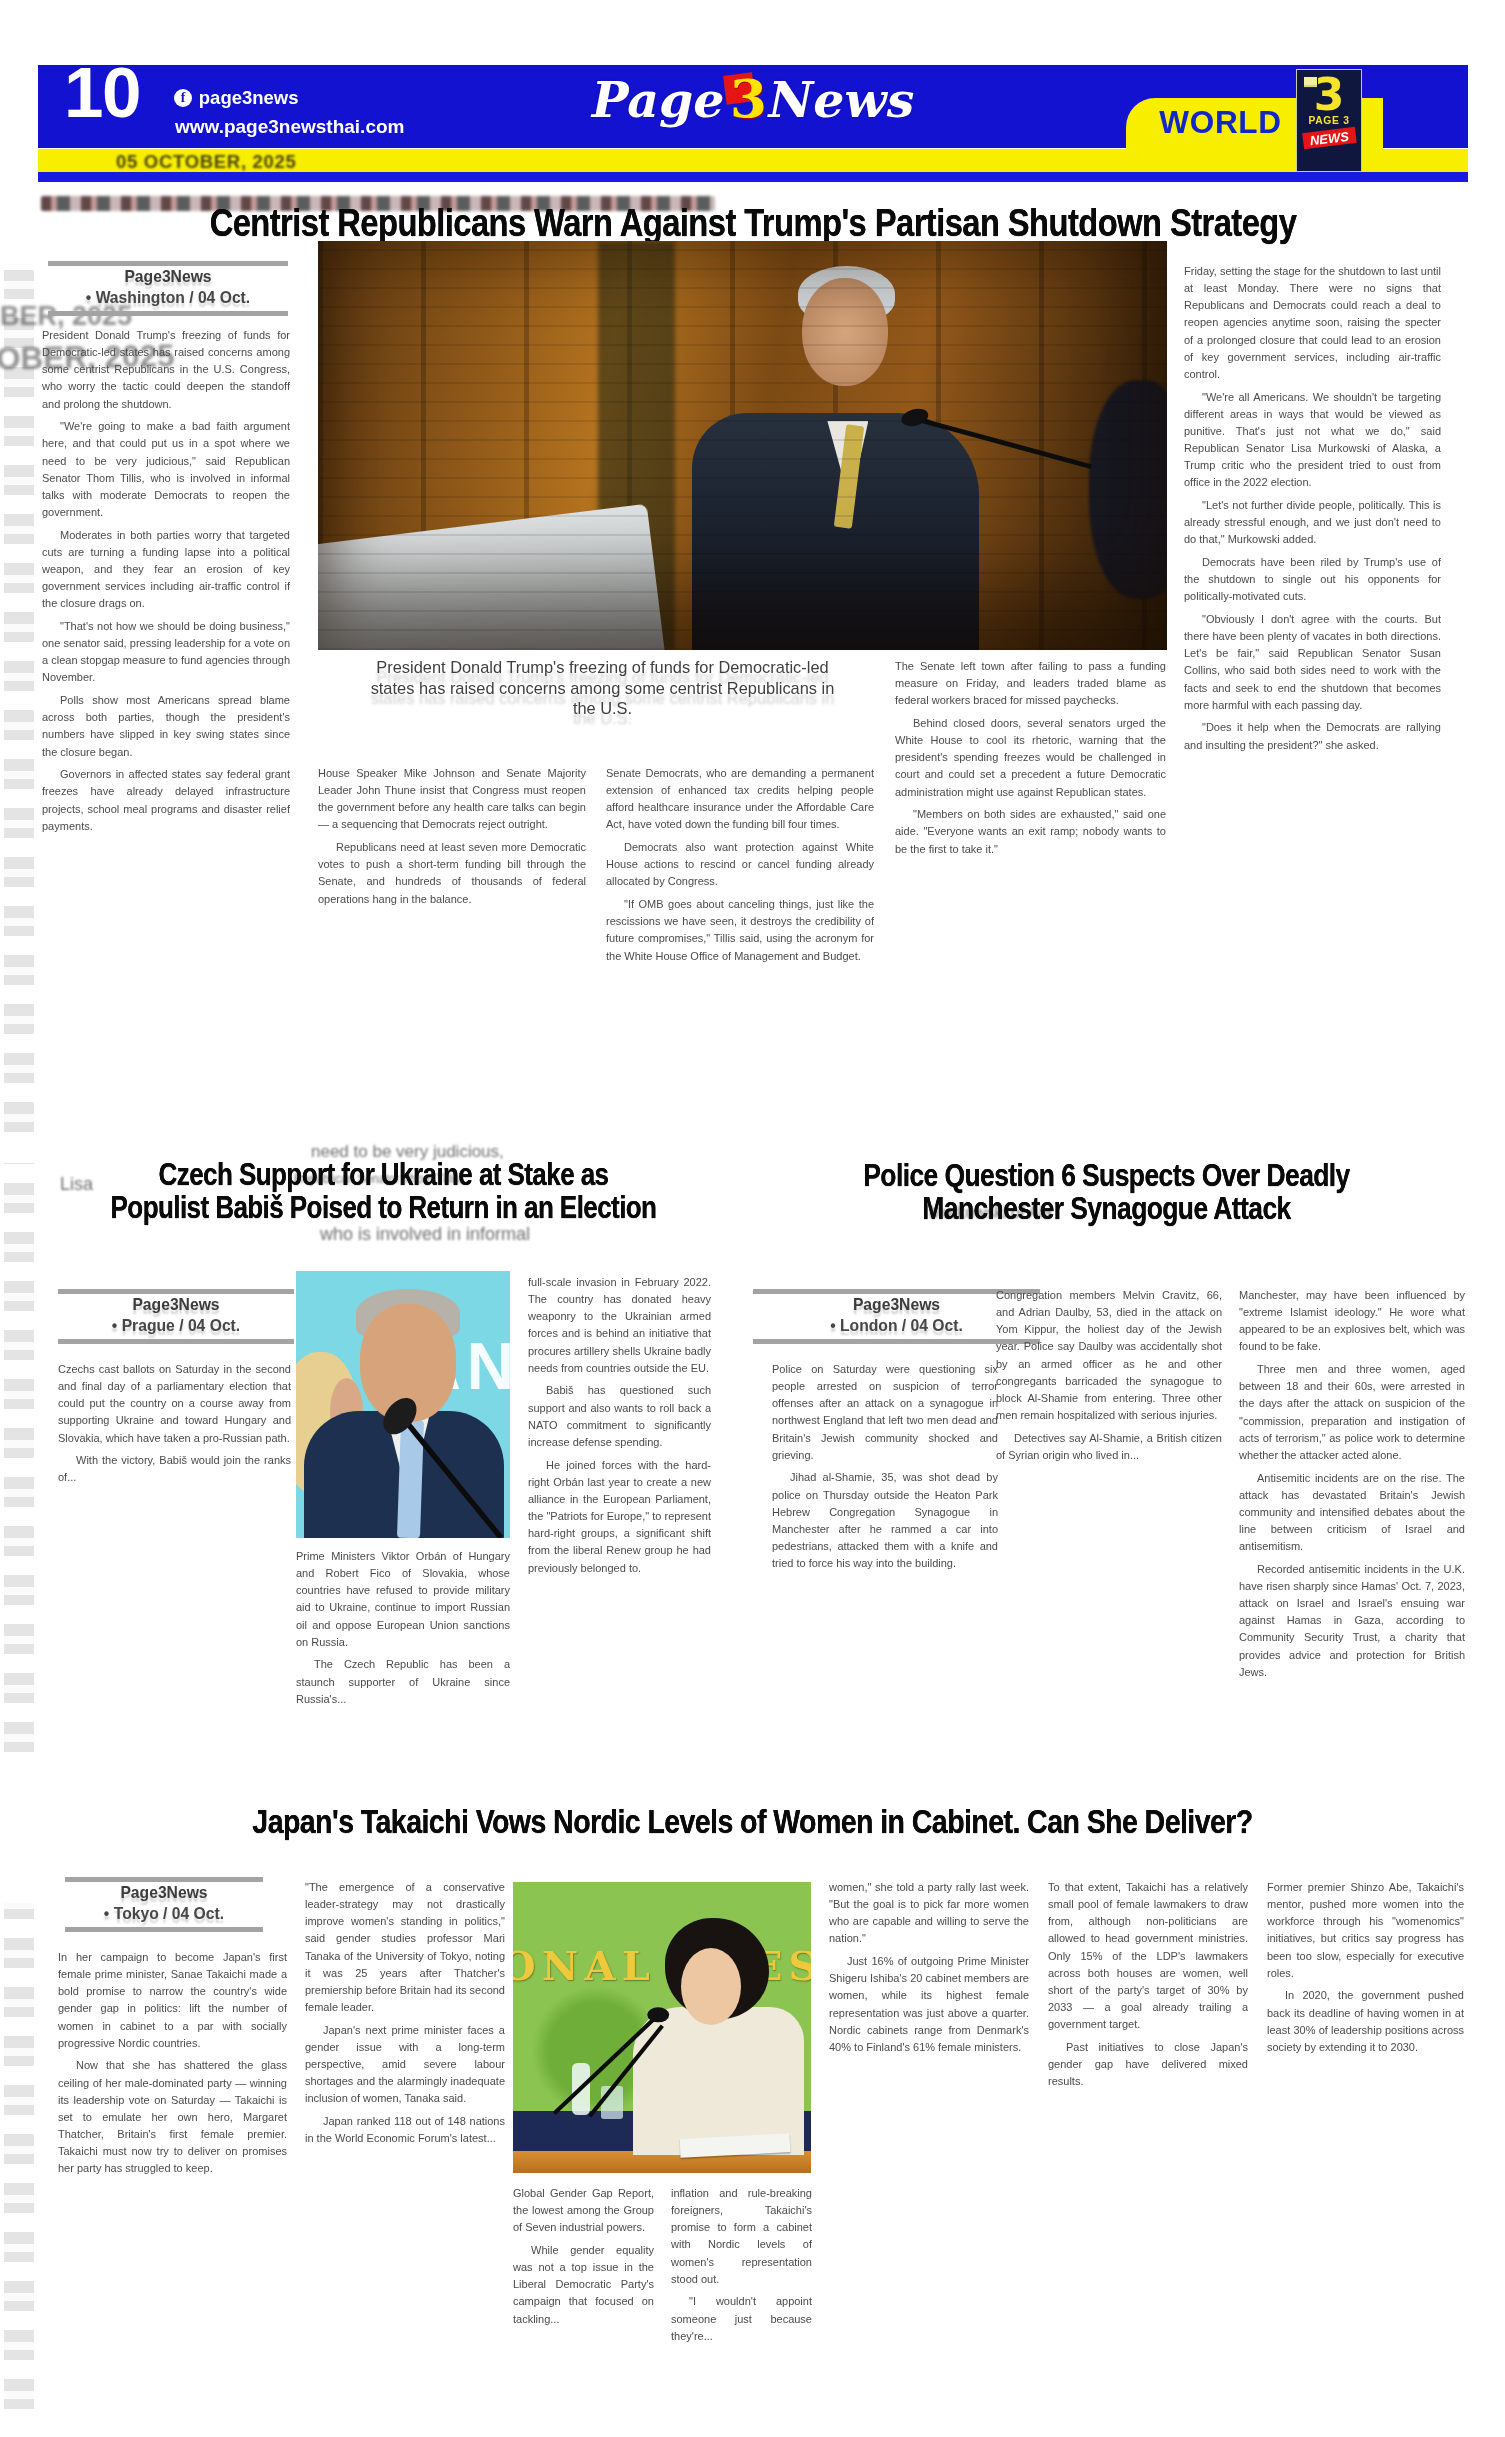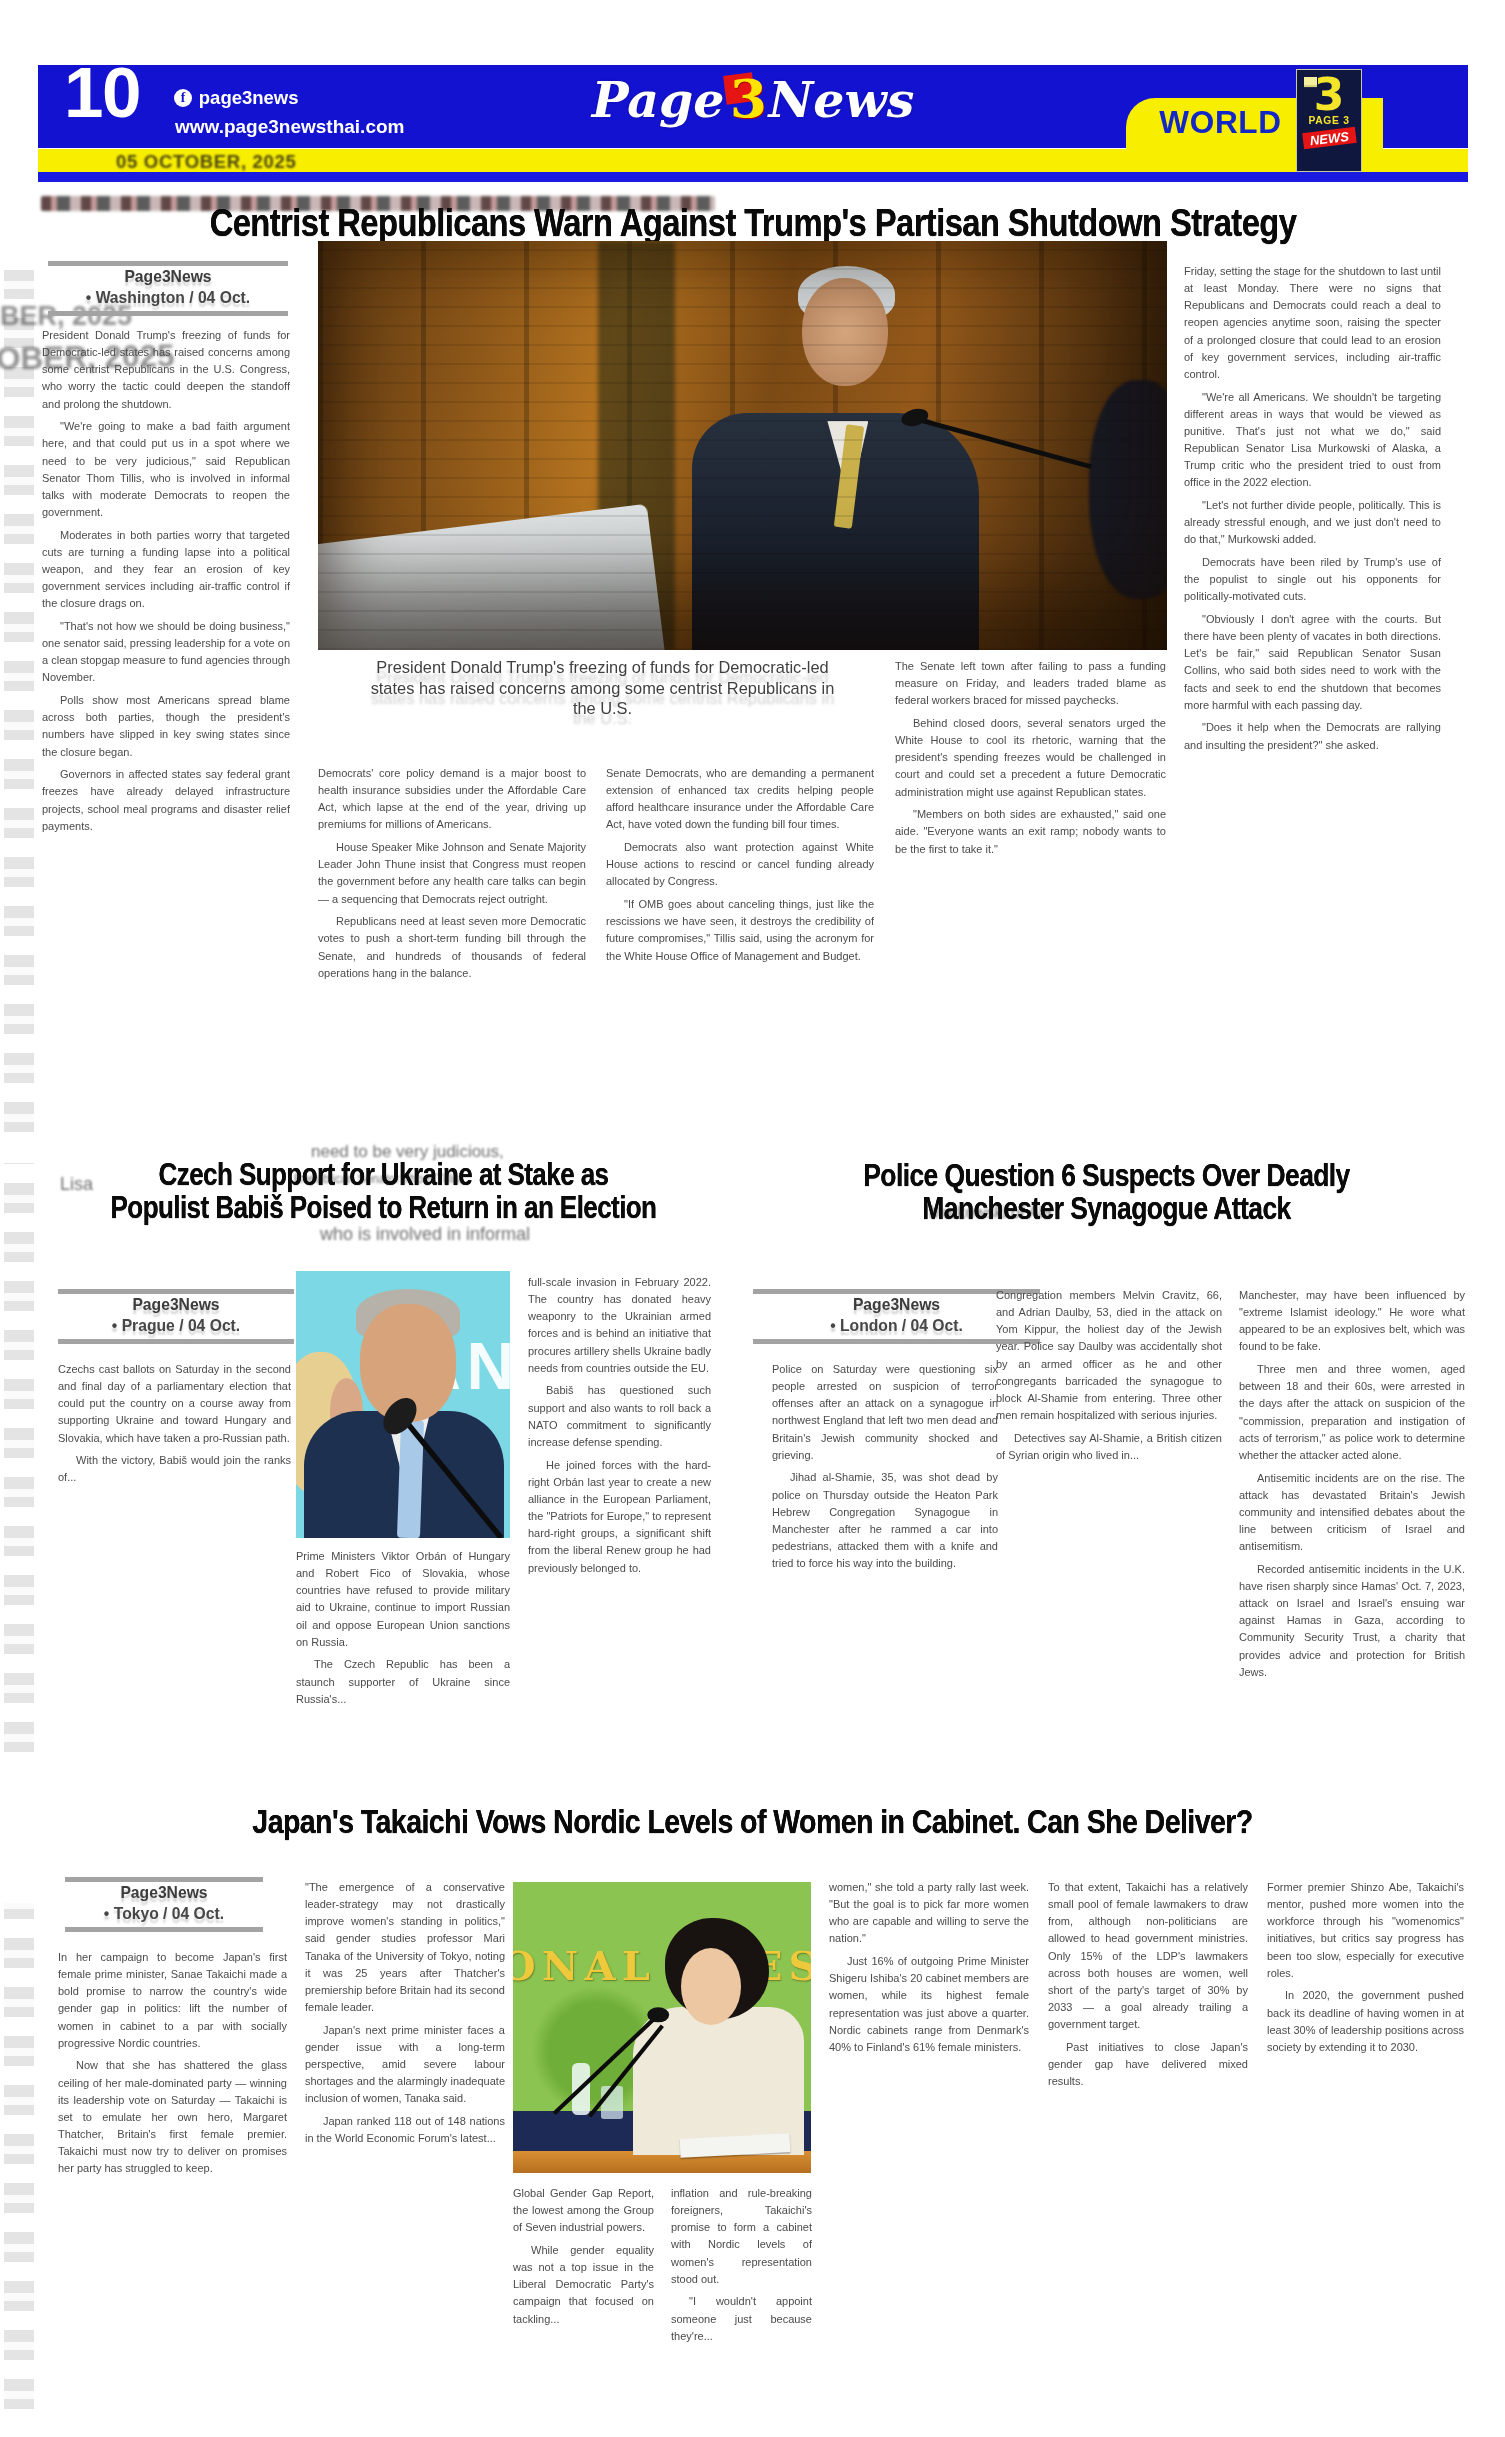--- a/index.html
+++ b/index.html
@@ -195,39 +195,38 @@
       <line x1="1130" y1="330" x2="880" y2="262" stroke="#0d0d0d" stroke-width="7"></line>
       <ellipse cx="872" cy="258" rx="20" ry="12" fill="#111" transform="rotate(-15 872 258)"></ellipse>
     </svg>
     <div class="p1-ghostlines"></div>
     <div class="p1-vig"></div>
   </div>
 
   <div class="caption" style="left:370px;top:657px;width:465px;">President Donald Trump's freezing of funds for Democratic-led states has raised concerns among some centrist Republicans in the U.S.</div>
 
   <div class="bodycol" style="left:318px;top:765px;width:268px;height:373px;">
-      <p class="para">Democrats' core policy demand is a major boost to health insurance subsidies under the Affordable Care Act, which lapse at the end of the year, driving up premiums for millions of Americans.</p>
       <p class="para">House Speaker Mike Johnson and Senate Majority Leader John Thune insist that Congress must reopen the government before any health care talks can begin — a sequencing that Democrats reject outright.</p>
       <p class="para">Republicans need at least seven more Democratic votes to push a short-term funding bill through the Senate, and hundreds of thousands of federal operations hang in the balance.</p>
     </div>
   <div class="bodycol" style="left:606px;top:765px;width:268px;height:373px;">
       <p class="para">Senate Democrats, who are demanding a permanent extension of enhanced tax credits helping people afford healthcare insurance under the Affordable Care Act, have voted down the funding bill four times.</p>
       <p class="para">Democrats also want protection against White House actions to rescind or cancel funding already allocated by Congress.</p>
       <p class="para">"If OMB goes about canceling things, just like the rescissions we have seen, it destroys the credibility of future compromises," Tillis said, using the acronym for the White House Office of Management and Budget.</p>
     </div>
   <div class="bodycol" style="left:895px;top:658px;width:271px;height:479px;">
       <p class="para">The Senate left town after failing to pass a funding measure on Friday, and leaders traded blame as federal workers braced for missed paychecks.</p>
       <p class="para">Behind closed doors, several senators urged the White House to cool its rhetoric, warning that the president's spending freezes would be challenged in court and could set a precedent a future Democratic administration might use against Republican states.</p>
       <p class="para">"Members on both sides are exhausted," said one aide. "Everyone wants an exit ramp; nobody wants to be the first to take it."</p>
     </div>
   <div class="bodycol" style="left:1184px;top:263px;width:257px;height:873px;">
       <p class="para">Friday, setting the stage for the shutdown to last until at least Monday. There were no signs that Republicans and Democrats could reach a deal to reopen agencies anytime soon, raising the specter of a prolonged closure that could lead to an erosion of key government services, including air-traffic control.</p>
       <p class="para">"We're all Americans. We shouldn't be targeting different areas in ways that would be viewed as punitive. That's just not what we do," said Republican Senator Lisa Murkowski of Alaska, a Trump critic who the president tried to oust from office in the 2022 election.</p>
       <p class="para">"Let's not further divide people, politically. This is already stressful enough, and we just don't need to do that," Murkowski added.</p>
-      <p class="para">Democrats have been riled by Trump's use of the populist to single out his opponents for politically-motivated cuts.</p>
+      <p class="para">Democrats have been riled by Trump's use of the shutdown to single out his opponents for politically-motivated cuts.</p>
       <p class="para">"Obviously I don't agree with the courts. But there have been plenty of vacates in both directions. Let's be fair," said Republican Senator Susan Collins, who said both sides need to work with the facts and seek to end the shutdown that becomes more harmful with each passing day.</p>
       <p class="para">"Does it help when the Democrats are rallying and insulting the president?" she asked.</p>
     </div>
 
   <div class="hl" style="left:55px;top:1159px;width:657px;font-size:31px;">Czech Support for Ukraine at Stake as Populist Babiš Poised to Return in an Election</div>
 
   <div class="byline" style="left:58px;top:1287px;width:236px;">
     <div class="rule"></div>
     <div class="src">Page3News</div>
     <div class="dl">• Prague / 04 Oct.</div>

